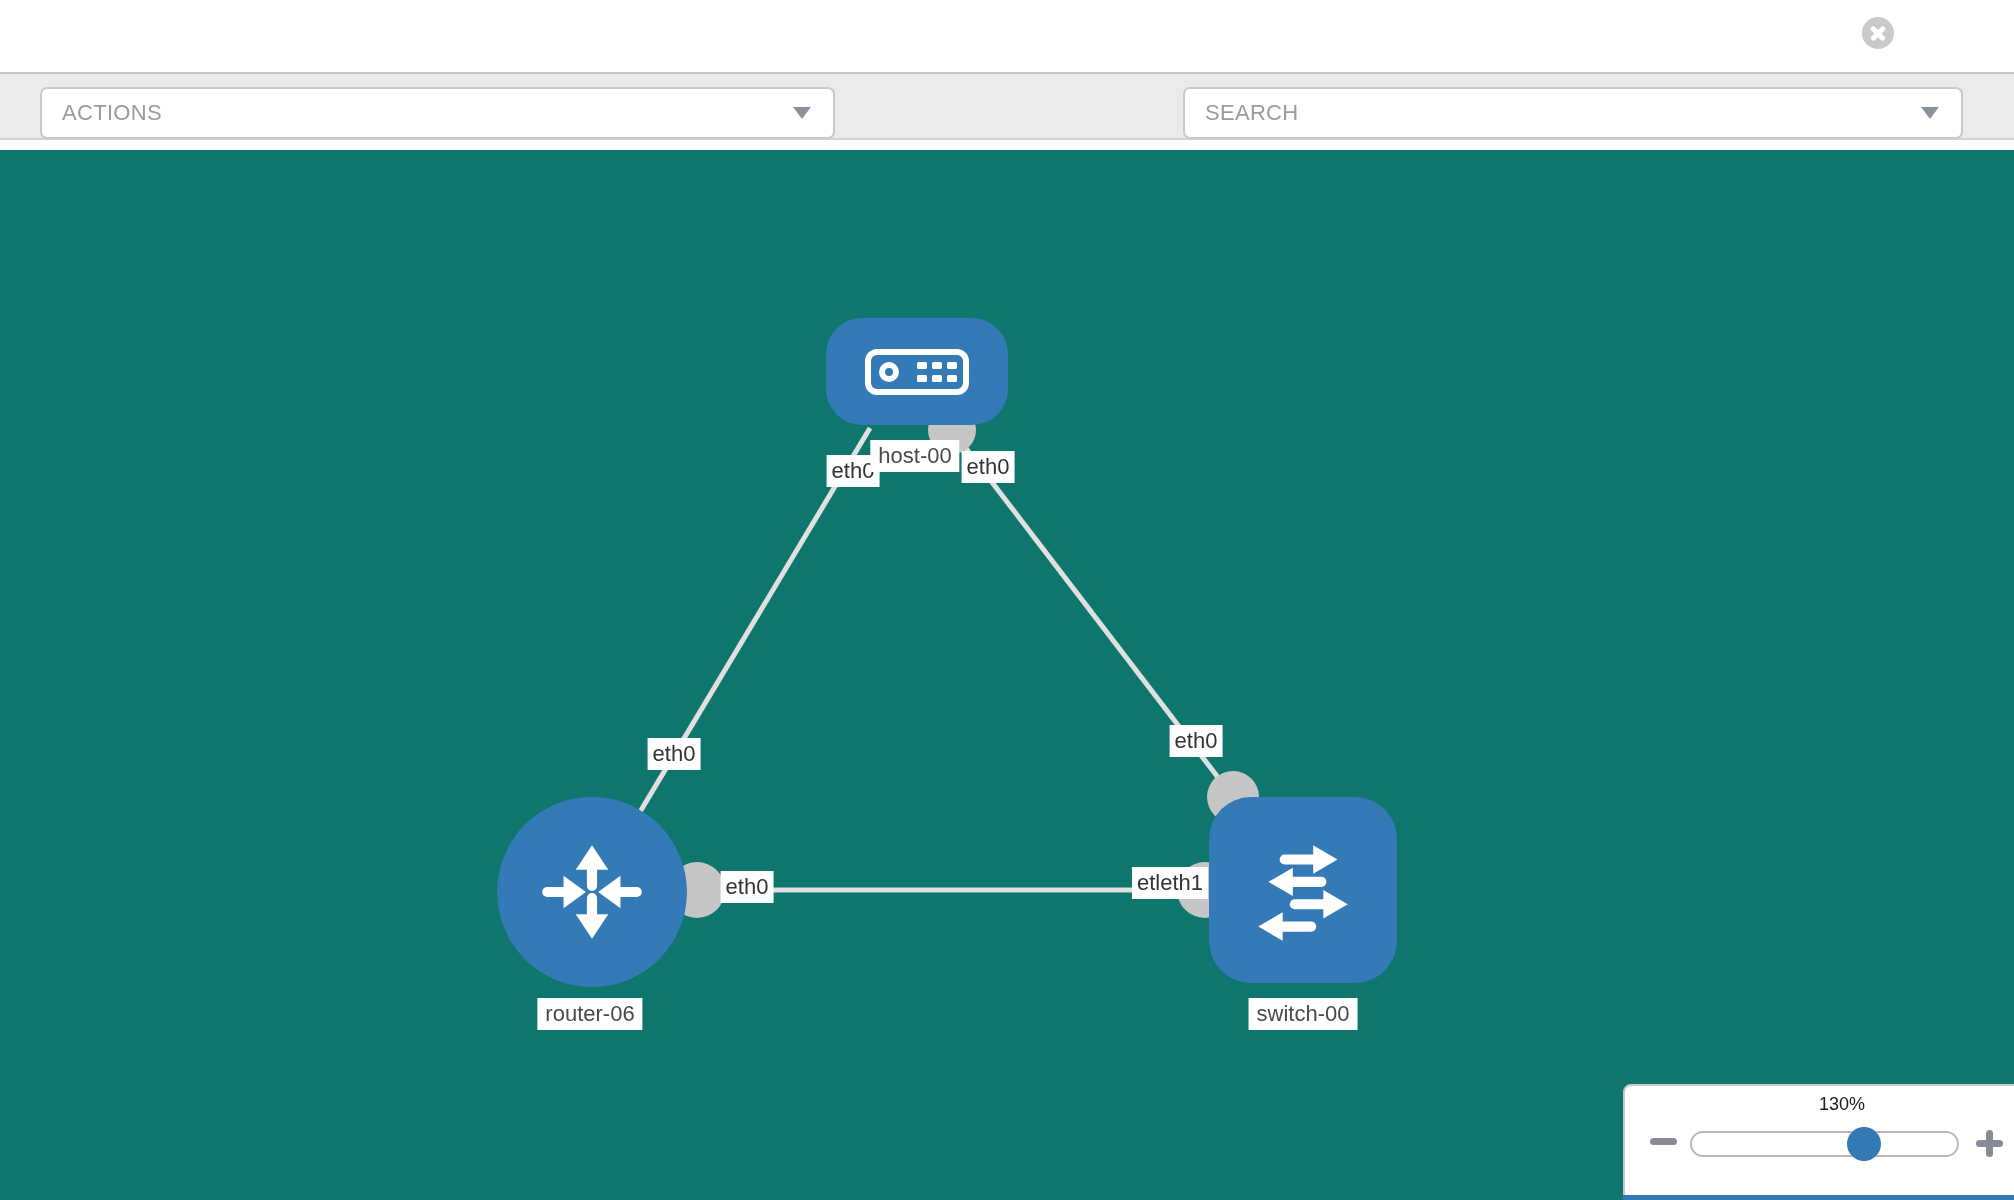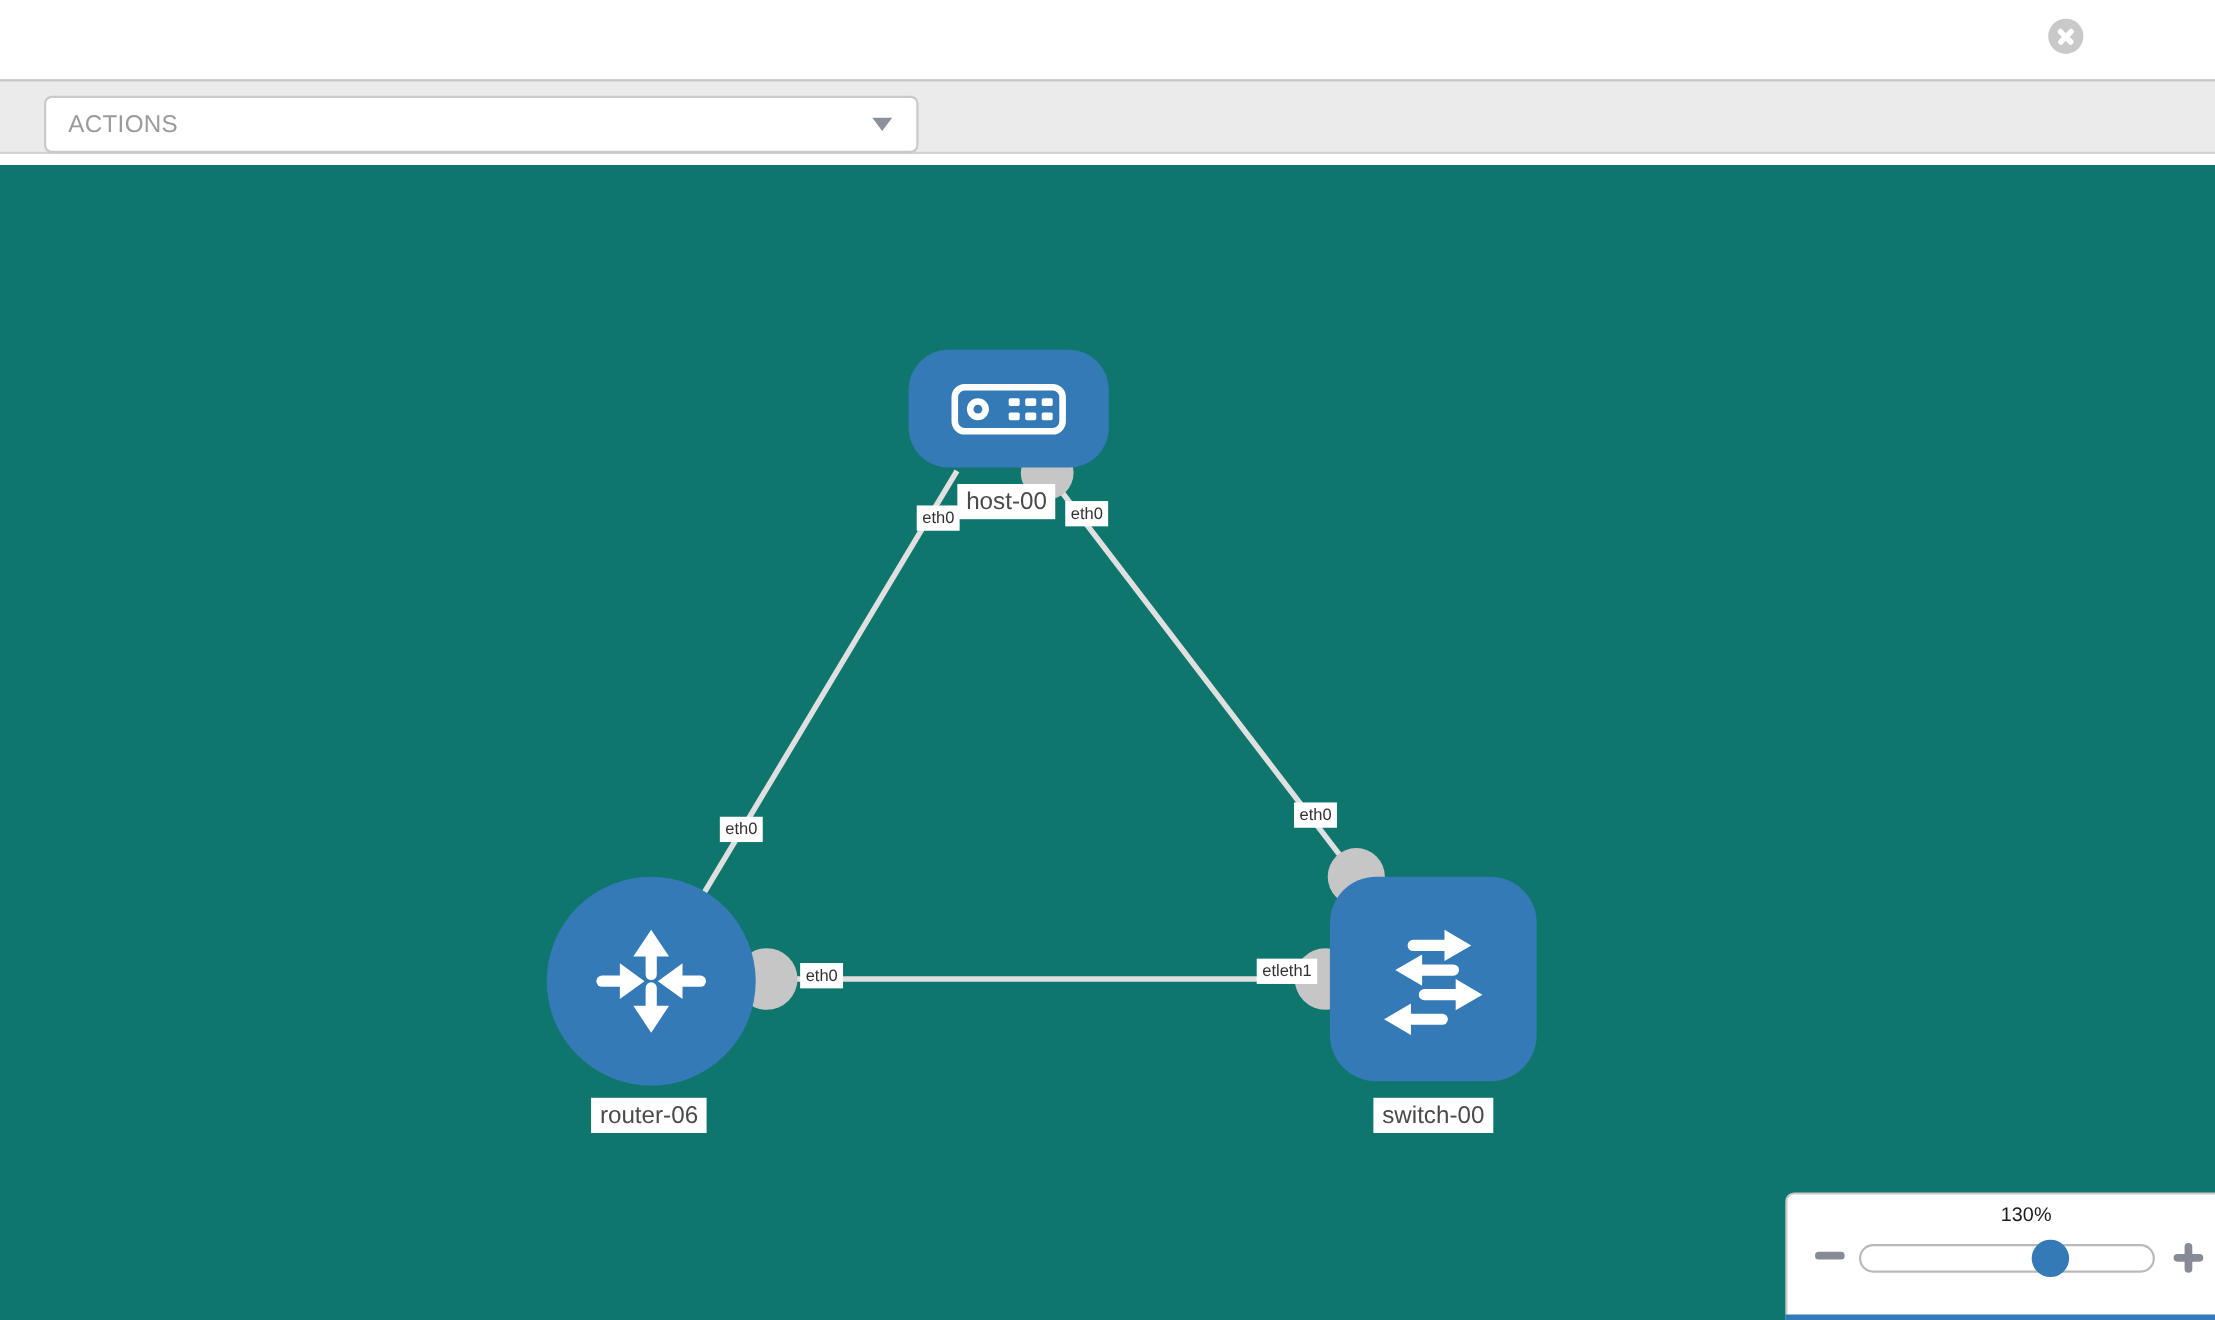--- a/index.html
+++ b/index.html
@@ -35,21 +35,21 @@
   .canvas { position:absolute; left:0; top:150px; width:2014px; height:1050px; background:#0f766e; overflow:hidden; }
   .links-svg { position:absolute; left:0; top:0; }
 
   .node { position:absolute; background:#337ab7; display:flex; align-items:center; justify-content:center; cursor:pointer; }
   .node-host   { left:826px; top:168px; width:182px; height:107px; border-radius:36px; }
   .node-router { left:497px; top:647px; width:190px; height:190px; border-radius:50%; }
   .node-switch { left:1209px; top:647px; width:188px; height:186px; border-radius:42px; }
 
   .tag { position:absolute; transform:translate(-50%,-50%); background:#fff; color:#3c3c3c; white-space:nowrap; }
   .tag-name { font-size:22px; padding:3px 8px; color:#4a4a4a; }
-  .tag-if   { font-size:15px; padding:3px 5px; color:#333; }
+  .tag-if   { font-size:22px; padding:3px 5px; color:#333; }
 
   .t-host-name   { left:915px;  top:306px; z-index:5; }
   .t-host-left   { left:853px;  top:321px; z-index:4; }
   .t-host-right  { left:988px;  top:317px; z-index:4; }
   .t-router-top  { left:674px;  top:604px; }
   .t-router-right{ left:747px;  top:737px; }
   .t-switch-top  { left:1196px; top:591px; }
   .t-switch-left { left:1170px; top:733px; }
   .t-router-name { left:590px;  top:864px; }
   .t-switch-name { left:1303px; top:864px; }
@@ -103,20 +103,24 @@
     <svg width="44" height="44" viewBox="0 0 44 44">
       <g transform="rotate(45 22 22)" stroke="#848a94" fill="none" stroke-linecap="round">
         <circle cx="12" cy="22" r="6.5" stroke-width="6"></circle>
         <line x1="19" y1="22" x2="37" y2="22" stroke-width="6"></line>
         <line x1="29" y1="21" x2="29" y2="15" stroke-width="5"></line>
         <line x1="36" y1="21" x2="36" y2="16" stroke-width="5"></line>
       </g>
     </svg>
   </div>
 
+  <div class="dropdown dd-search">
+    <span class="dd-label">SEARCH</span>
+    <span class="caret"></span>
+  </div>
 </div>
 
 <div class="canvas">
 
   <svg class="links-svg" width="2014" height="1050" viewBox="0 0 2014 1050">
 
     <line x1="870" y1="278" x2="592" y2="742" stroke="#e0e0e0" stroke-width="5"></line>
     <line x1="952" y1="280" x2="1233" y2="647" stroke="#e0e0e0" stroke-width="5"></line>
     <line x1="697" y1="740" x2="1205" y2="740" stroke="#e0e0e0" stroke-width="5"></line>
 

